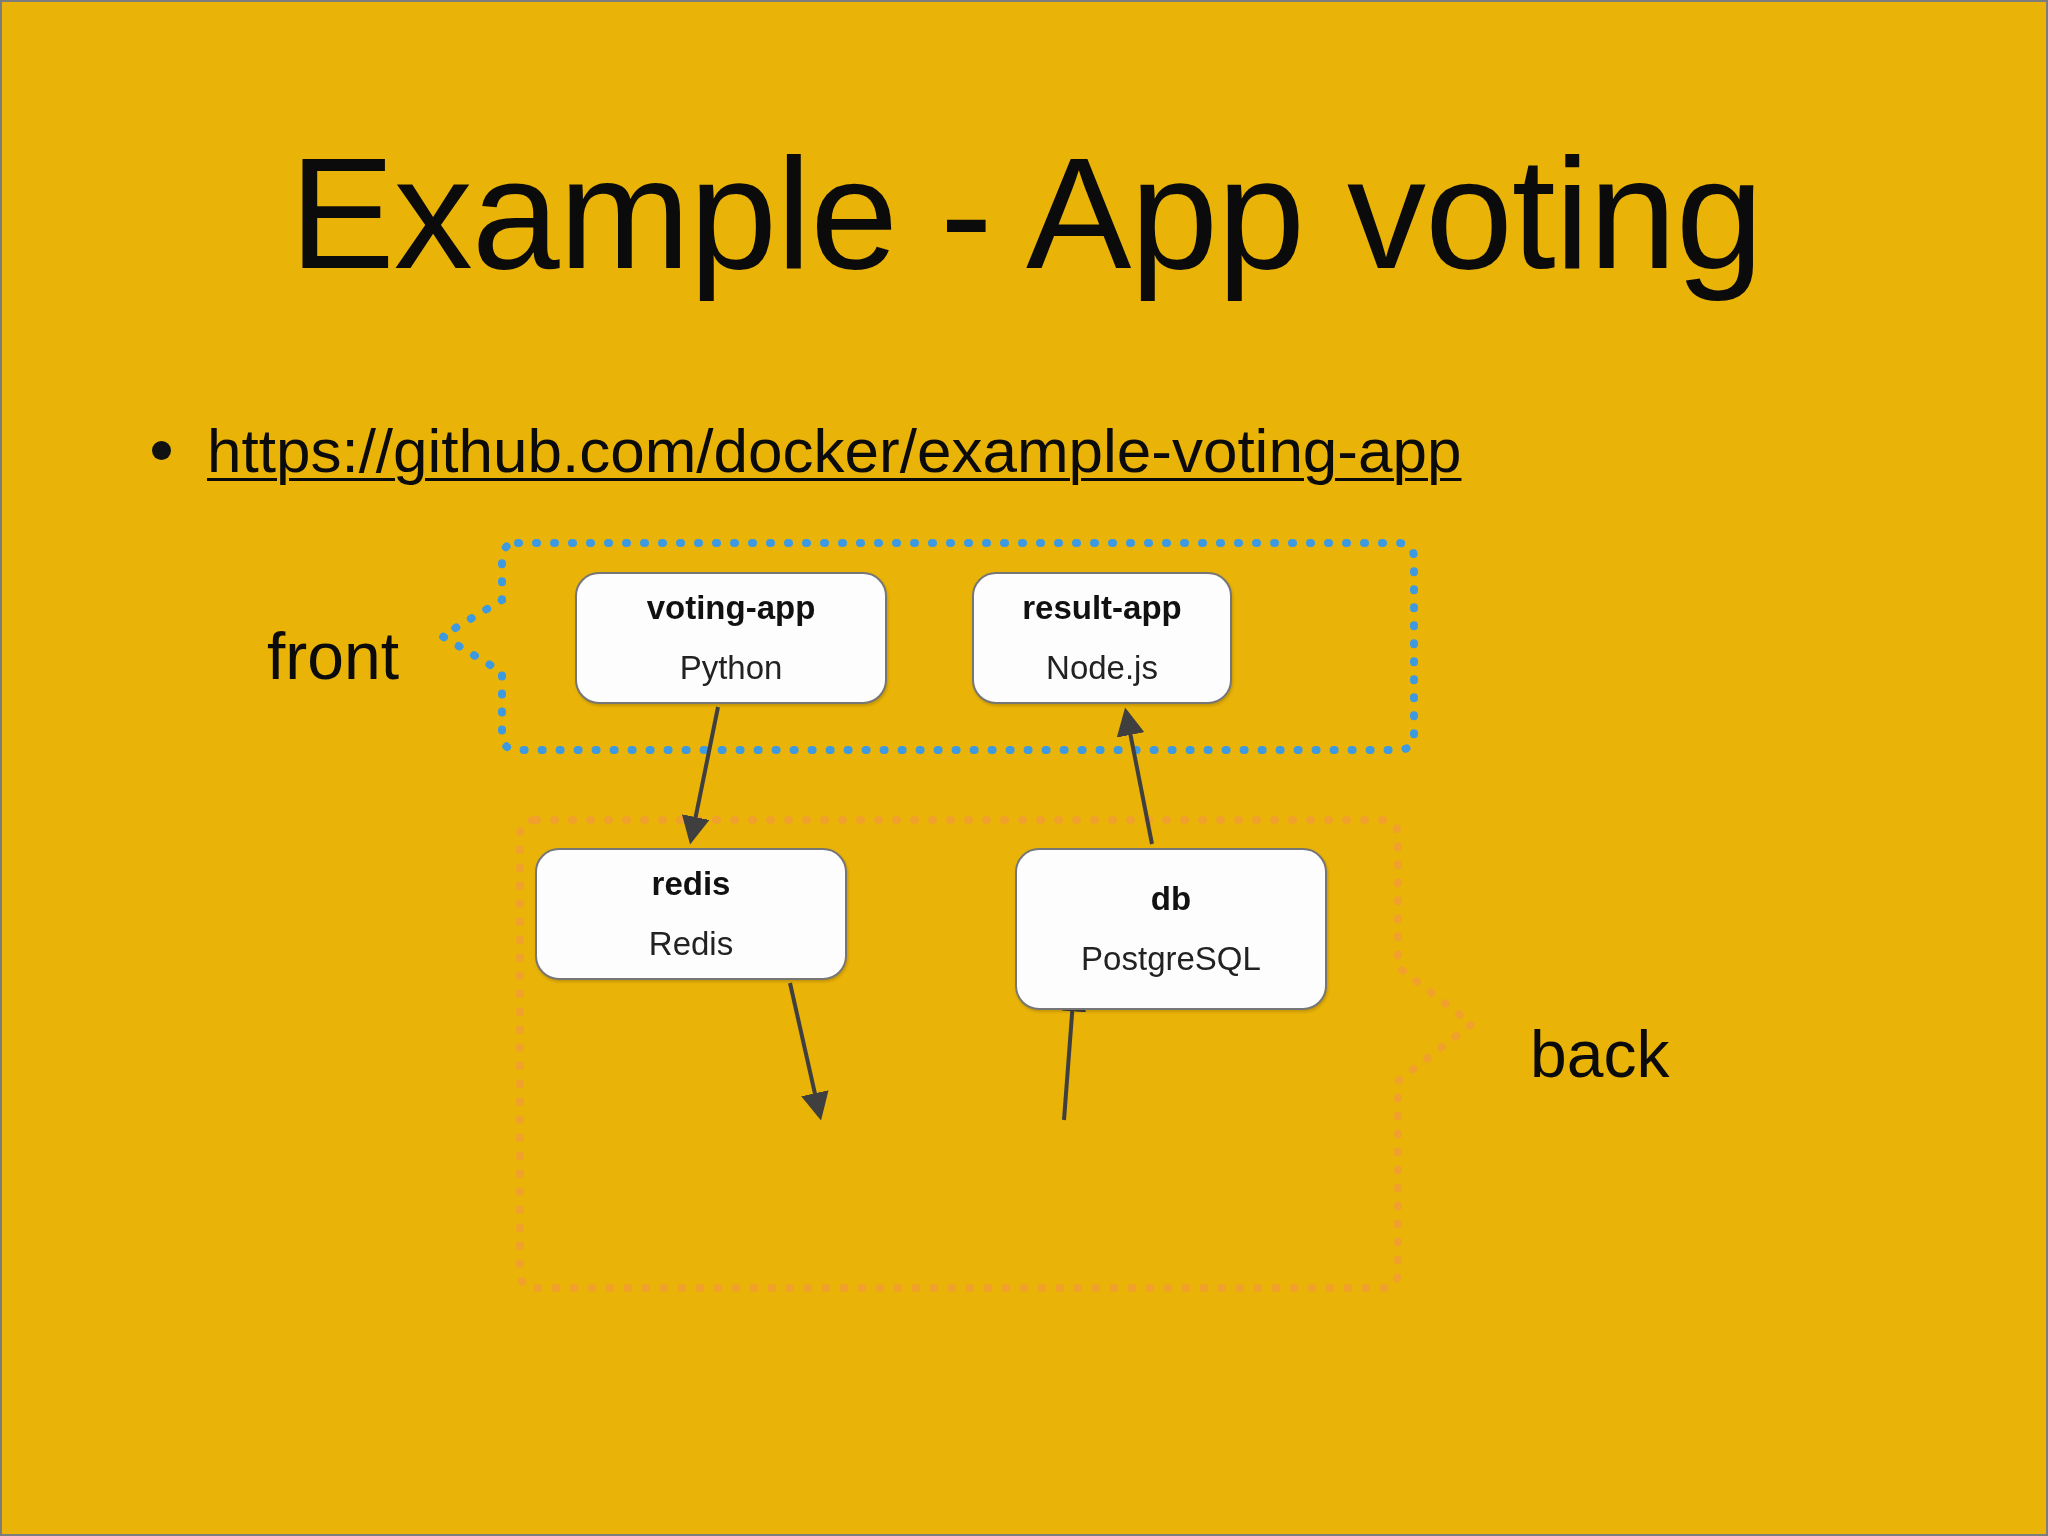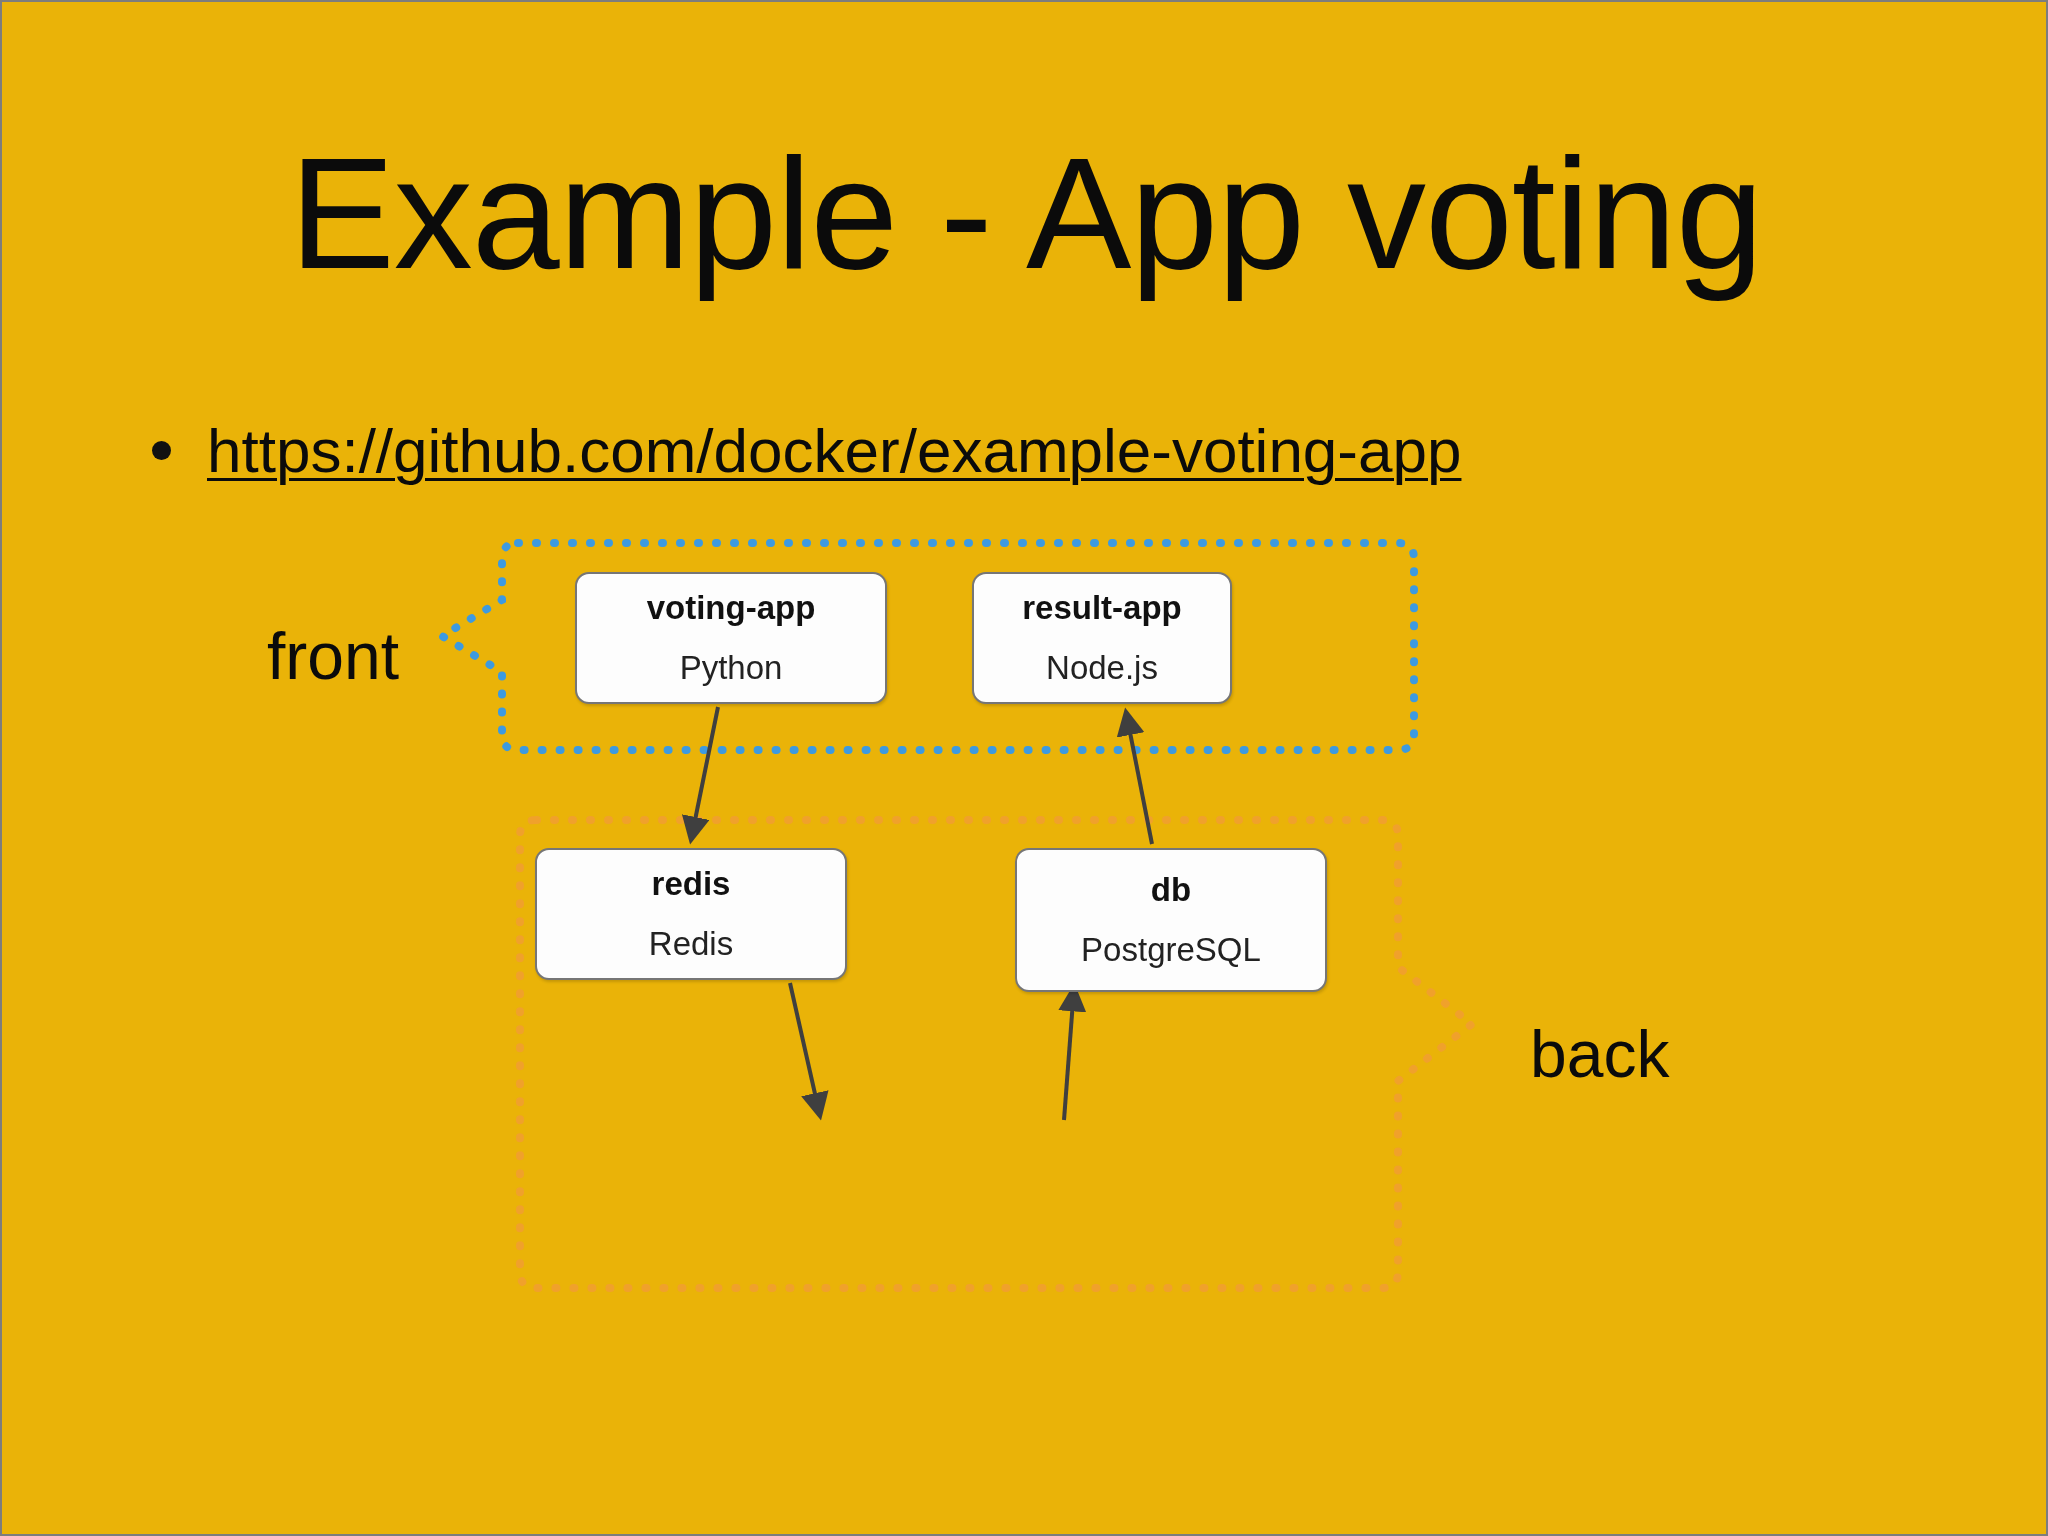--- a/index.html
+++ b/index.html
@@ -82,21 +82,21 @@
     height: 800px;
     overflow: visible;
   }
 
   
   .node {
     position: absolute;
     box-sizing: border-box;
     background: #fdfdfd;
     border: 2px solid #767676;
-    border-radius: 14px;
+    border-radius: 24px;
     box-shadow: 1px 2px 3px rgba(0,0,0,0.16);
     display: flex;
     flex-direction: column;
     align-items: center;
     justify-content: center;
     gap: 2px;
   }
   .node .n-name {
     font-family: "Liberation Sans", sans-serif;
     font-weight: bold;
@@ -109,21 +109,21 @@
     font-weight: 400;
     font-size: 33px;
     color: #222222;
     line-height: 1.15;
     margin-top: 20px;
   }
 
   #node-voting  { left: 573px;  top: 70px;  width: 312px; height: 132px; }
   #node-result  { left: 970px;  top: 70px;  width: 260px; height: 132px; }
   #node-redis   { left: 533px;  top: 346px; width: 312px; height: 132px; }
-  #node-db      { left: 1013px; top: 346px; width: 312px; height: 144px; }
+  #node-db      { left: 1013px; top: 346px; width: 312px; height: 162px; }
   #node-worker  { left: 773px;  top: 622px; width: 312px; height: 132px; }
 
   
   .zone-label {
     position: absolute;
     font-family: "Liberation Sans", sans-serif;
     font-weight: 400;
     font-size: 66px;
     color: #0b0b0b;
     line-height: 1;

